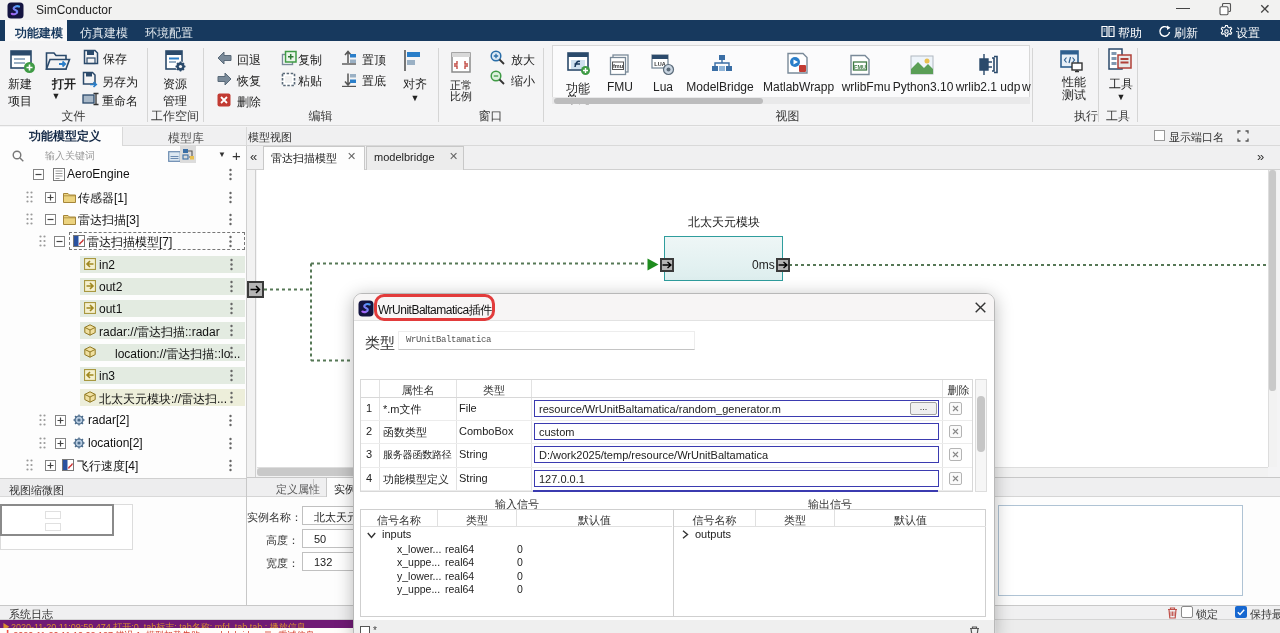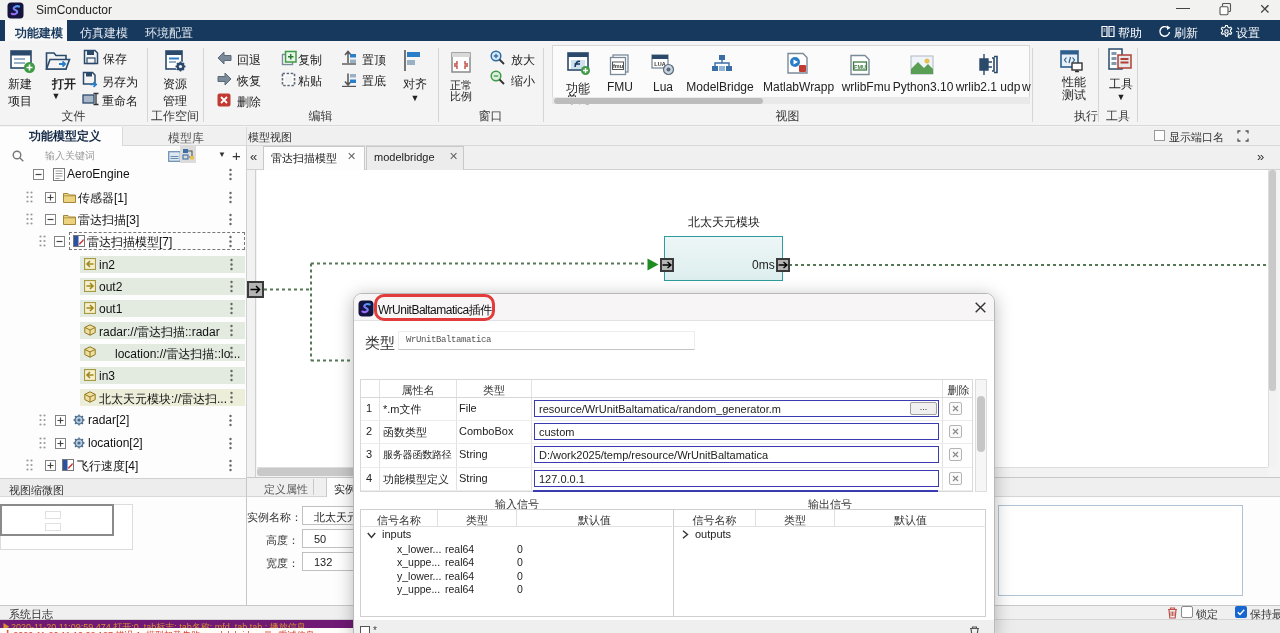--- a/index.html
+++ b/index.html
@@ -592,21 +592,21 @@
   <div class="abs" style="left:1268px;top:170px;width:9px;height:297px;background:#f2f2f2;border-left:1px solid #ddd;"></div>
   <div class="abs" style="left:1269px;top:170px;width:7px;height:221px;background:#c9c9c9;border-radius:3px;"></div>
 
   <div class="abs" style="left:257px;top:467px;width:1011px;height:10px;background:#f2f2f2;border-top:1px solid #ddd;"></div>
   <div class="abs" style="left:257px;top:468px;width:345px;height:8px;background:#c9c9c9;border-radius:3px;"></div>
 </div>
 
 <div id="props">
   <div class="abs" style="left:247px;top:477px;width:1033px;height:128px;background:#fdfdfd;"></div>
   <div class="abs" style="left:247px;top:477px;width:1033px;height:20px;background:#efeff0;border-top:1px solid #c8c8c8;border-bottom:1px solid #d5d5d5;"></div>
-  <div class="txt" style="left:264px;top:482px;font-size:11px;color:#555;">定义属性</div>
+  <div class="txt" style="left:276px;top:482px;font-size:11px;color:#555;">定义属性</div>
   <div class="abs" style="left:313px;top:479px;width:1px;height:16px;background:#c8c8c8;"></div>
   <div class="abs" style="left:326px;top:477px;width:60px;height:20px;background:#fdfdfd;border:1px solid #c8c8c8;border-bottom:none;"></div>
   <div class="txt" style="left:334px;top:482px;font-size:11px;color:#222;">实例属性</div>
   <div class="txt" style="left:247px;top:510px;width:52px;text-align:right;font-size:11px;color:#333;">实例名称：</div>
   <div class="abs" style="left:302px;top:506px;width:70px;height:19px;border:1px solid #c0c0c0;background:#fff;"></div>
   <div class="txt" style="left:314px;top:510px;font-size:11px;color:#222;">北太天元</div>
   <div class="txt" style="left:247px;top:533px;width:52px;text-align:right;font-size:11px;color:#333;">高度：</div>
   <div class="abs" style="left:302px;top:529px;width:70px;height:19px;border:1px solid #c0c0c0;background:#fff;"></div>
   <div class="txt" style="left:314px;top:533px;font-size:11px;color:#222;">50</div>
   <div class="txt" style="left:247px;top:556px;width:52px;text-align:right;font-size:11px;color:#333;">宽度：</div>

